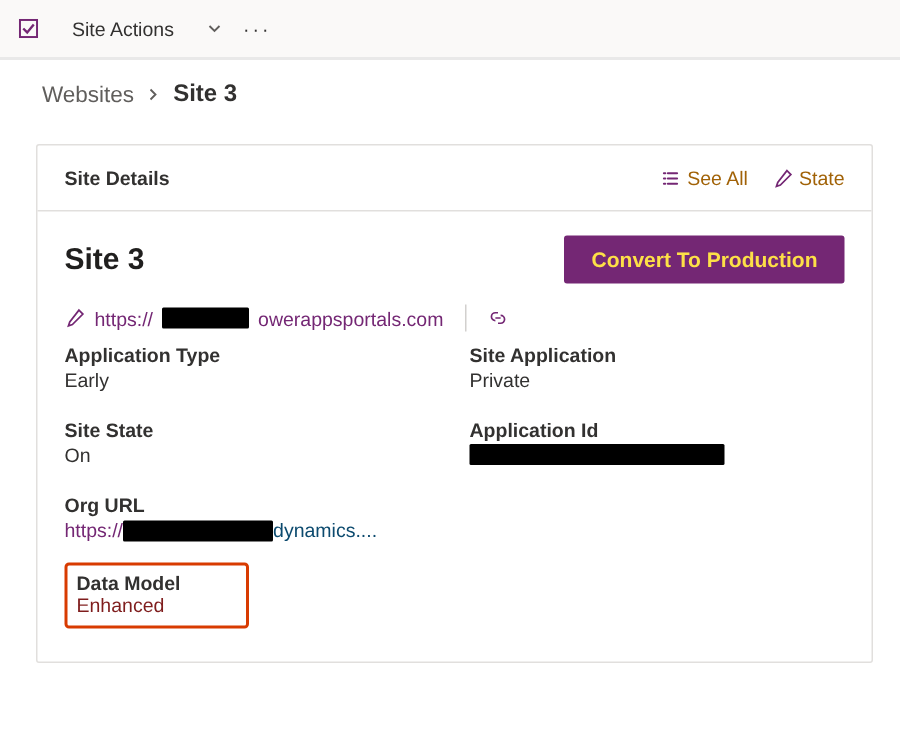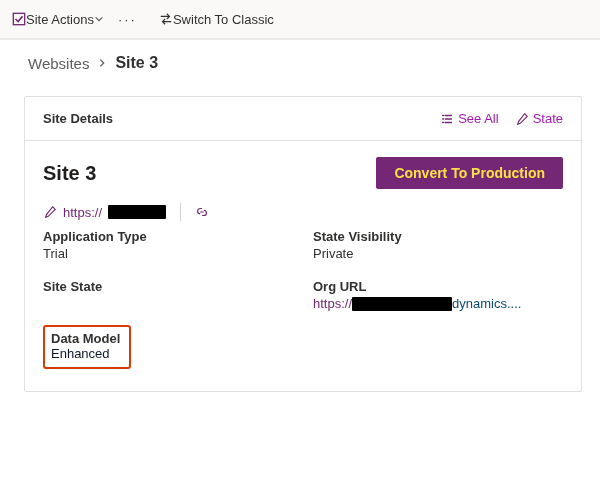--- a/index.html
+++ b/index.html
@@ -12,21 +12,21 @@
     align-items: center;
     height: 40px;
     padding: 0 12px;
     border-bottom: 2px solid #e9e9e9;
     background: #faf9f8;
     gap: 14px;
   }
   .toolbar .btn {
     display: inline-flex;
     align-items: center;
-    gap: 0;
+    gap: 22px;
     color: #323130;
     font-size: 13px;
     cursor: pointer;
   }
   .toolbar svg { display: block; }
 
   
   .breadcrumb {
     display: flex;
     align-items: center;
@@ -50,21 +50,21 @@
     align-items: center;
     justify-content: space-between;
     padding: 14px 18px;
     border-bottom: 1px solid #e1dfdd;
     gap: 16px;
   }
   .card-header .title { font-weight: 600; font-size: 13px; }
   .card-header .actions { display: flex; gap: 16px; align-items: center; }
   .card-header .actions .action {
     display: inline-flex; align-items: center; gap: 4px;
-    color: #a21caf; font-size: 13px; cursor: pointer; text-align: right;
+    color: #a16207; font-size: 13px; cursor: pointer; text-align: right;
   }
   .card-header .actions svg { display: block; }
 
   .card-body { padding: 16px 18px 22px 18px; }
 
   .top-row { display: flex; align-items: center; justify-content: space-between; }
   .site-name { font-size: 20px; font-weight: 700; color: #201f1e; }
   .convert-btn {
     background: #742774; color: #fde047; border: none;
     padding: 8px 18px; font-size: 14px; font-weight: 600;
@@ -95,47 +95,40 @@
   .org-row .pre { color:#742774; }
   .org-row .redact { background:#000; height:14px; width:100px; display:inline-block; border-radius:1px; }
   .org-row .post { color:#0c4a6e; }
 
   
   .highlight-box {
     border: 2px solid #d83b01;
     border-radius: 3px;
     padding: 4px 8px 6px 6px;
     margin-top: 14px;
-    width: 88px;
+    width: 123px;
   }
   .highlight-box .label { font-weight:700; font-size:13px; }
-  .highlight-box .value { font-size:13px; color:#0f172a; }
+  .highlight-box .value { font-size:13px; color:#7f1d1d; }
 </style>
 </head>
 <body>
 
 <div class="toolbar">
   <div class="btn">
     <svg width="14" height="14" viewBox="0 0 16 16">
       <rect x="1.5" y="1.5" width="13" height="13" fill="none" stroke="#742774" stroke-width="1.5"></rect>
       <path d="M4 8 L7 11 L12 5" fill="none" stroke="#742774" stroke-width="1.8"></path>
     </svg>
     <span>Site Actions</span>
     <svg width="10" height="10" viewBox="0 0 12 12">
       <path d="M2 4 L6 8 L10 4" fill="none" stroke="#605e5c" stroke-width="1.5"></path>
     </svg>
   </div>
   <div class="btn" style="letter-spacing:2px;">···</div>
-  <div class="btn" style="margin-left:8px;">
-    <svg width="14" height="14" viewBox="0 0 16 16">
-      <path d="M2 5 L12 5 M9 2 L12 5 L9 8" fill="none" stroke="#323130" stroke-width="1.3"></path>
-      <path d="M14 11 L4 11 M7 8 L4 11 L7 14" fill="none" stroke="#323130" stroke-width="1.3"></path>
-    </svg>
-    <span>Switch To Classic</span>
-  </div>
 </div>
 
 <div class="breadcrumb">
   <span class="crumb-link">Websites</span>
   <svg width="10" height="10" viewBox="0 0 12 12">
     <path d="M4 2 L8 6 L4 10" fill="none" stroke="#605e5c" stroke-width="1.5"></path>
   </svg>
   <span class="current">Site 3</span>
 </div>
 
@@ -164,40 +157,46 @@
       <button class="convert-btn">Convert To Production</button>
     </div>
 
     <div class="links-row">
       <div class="link-item">
         <svg width="14" height="14" viewBox="0 0 16 16">
           <path d="M11 2 L14 5 L6 13 L3 14 L4 11 Z" fill="none" stroke="#742774" stroke-width="1.3"></path>
         </svg>
         <span class="link-text">https://</span>
         <span class="redact" style="width:58px;"></span>
+        <span class="link-text">owerappsportals.com</span>
       </div>
       <div class="sep"></div>
       <div class="link-item">
         <svg width="14" height="14" viewBox="0 0 16 16">
           <path d="M6 10 A3 3 0 0 1 6 4 L8 4 M10 6 A3 3 0 0 1 10 12 L8 12 M6 8 L10 8" fill="none" stroke="#742774" stroke-width="1.3"></path>
         </svg>
       </div>
     </div>
 
     <div class="grid">
       <div class="field">
         <div class="label">Application Type</div>
-        <div class="value">Trial</div>
-      </div>
-      <div class="field">
-        <div class="label">State Visibility</div>
+        <div class="value">Early</div>
+      </div>
+      <div class="field">
+        <div class="label">Site Application</div>
         <div class="value">Private</div>
       </div>
       <div class="field">
         <div class="label">Site State</div>
+        <div class="value">On</div>
+      </div>
+      <div class="field">
+        <div class="label">Application Id</div>
+        <span class="value-redact"></span>
       </div>
       <div class="field">
         <div class="label">Org URL</div>
         <div class="org-row">
           <span class="pre">https://</span>
           <span class="redact"></span>
           <span class="post">dynamics....</span>
         </div>
       </div>
     </div>

